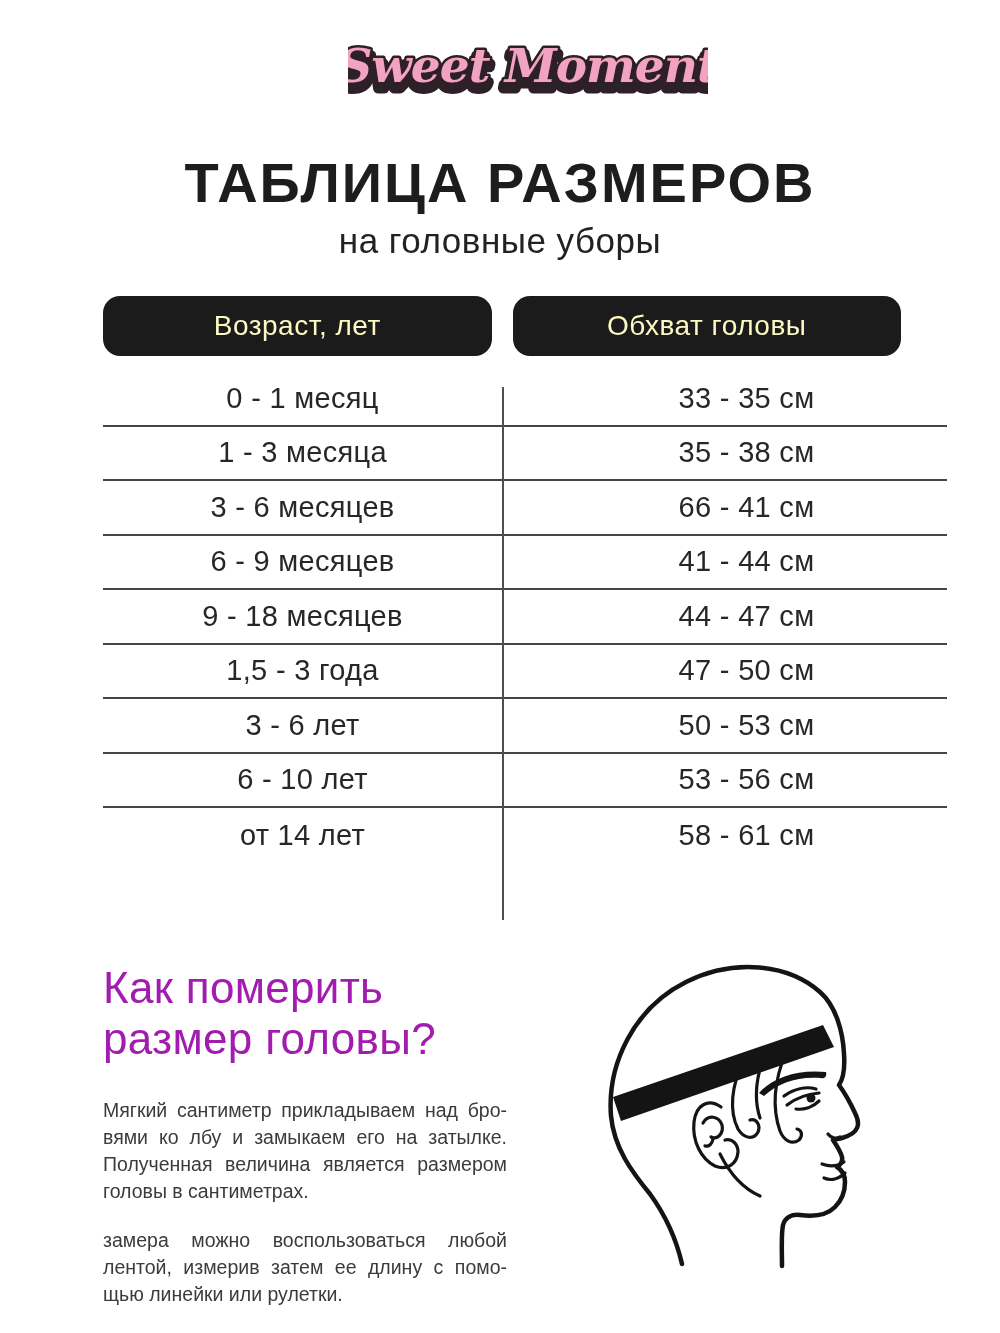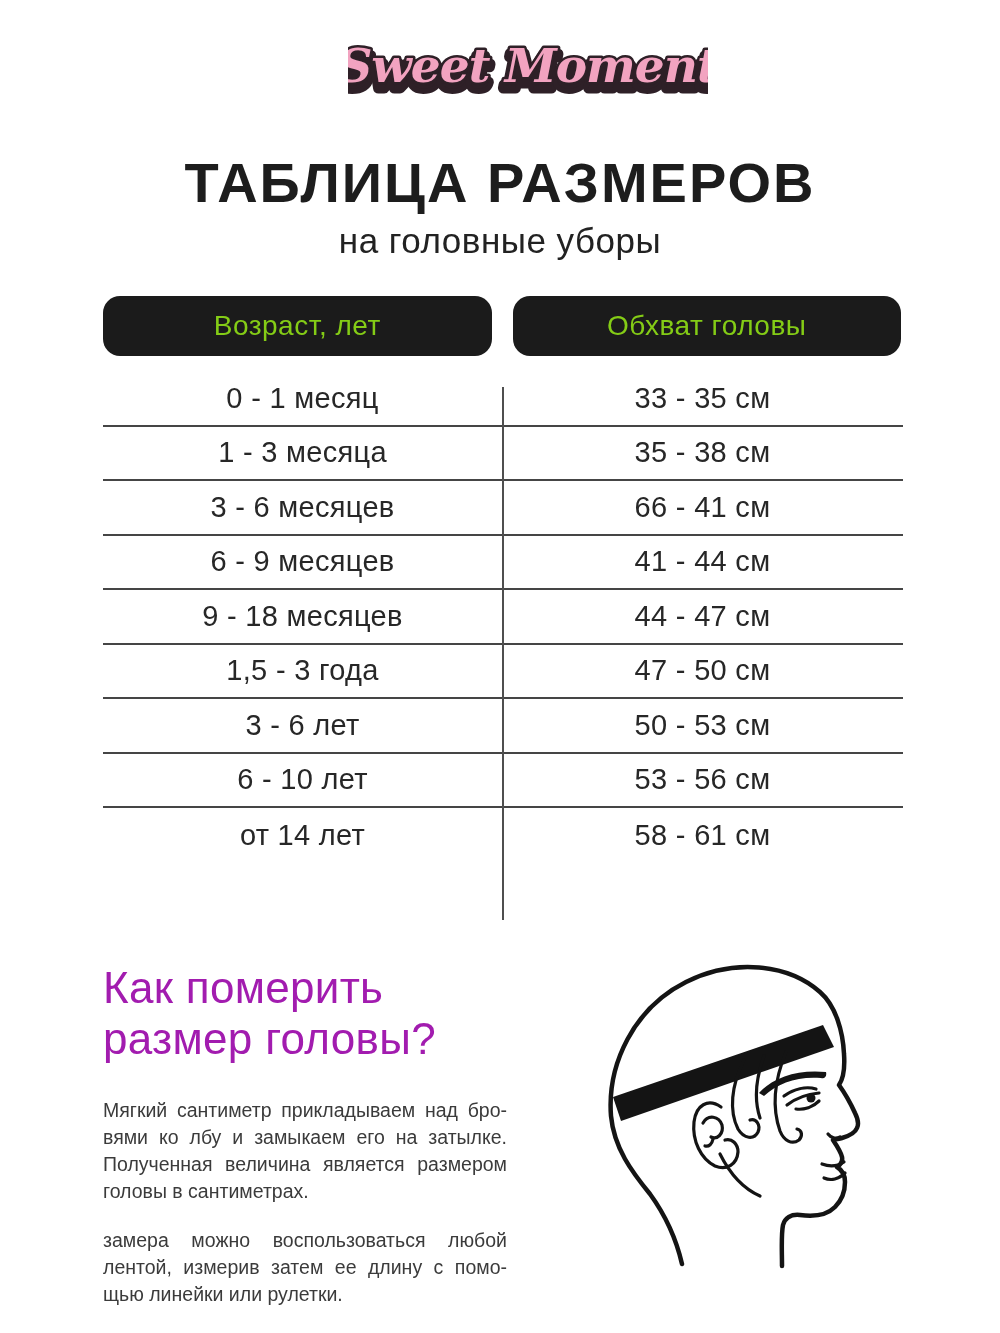--- a/index.html
+++ b/index.html
@@ -31,35 +31,35 @@
   }
   .subtitle {
     position:absolute; top:220px; left:0; width:100%;
     text-align:center; font-size:35px; font-weight:400;
     letter-spacing:.5px; color:#222222; line-height:42px;
   }
   
   .pills { position:absolute; top:296px; left:103px; width:798px; display:flex; gap:21px; }
   .pill {
     flex:1 1 0; height:60px; background:#1b1b1b; border-radius:17px;
-    color:#84cc16; font-size:28px; letter-spacing:.5px;
+    color:#fef9c3; font-size:28px; letter-spacing:.5px;
     display:flex; align-items:center; justify-content:center;
   }
   
   .size-table {
     position:absolute; top:372px; left:103px; width:800px; height:545px;
     display:grid; grid-template-rows:repeat(10, 1fr);
   }
   .trow { display:flex; align-items:center; border-bottom:2px solid #454545; }
   .trow:last-child { border-bottom:none; }
   .cell {
     text-align:center; font-size:29px; letter-spacing:.3px; color:#272727;
   }
   .cell.age  { width:399px; }
-  .cell.head { width:401px; }
+  .cell.head { width:401px;padding-left:44px; }
   .vdivider {
     position:absolute; left:399px; top:15px; width:2px; height:533px;
     background:#4f4f4f;
   }
   
   .howto-heading {
     position:absolute; left:103px; top:962px; width:380px;
     font-size:44px; line-height:51px; font-weight:400;
     color:#a21caf; letter-spacing:.3px;
   }

